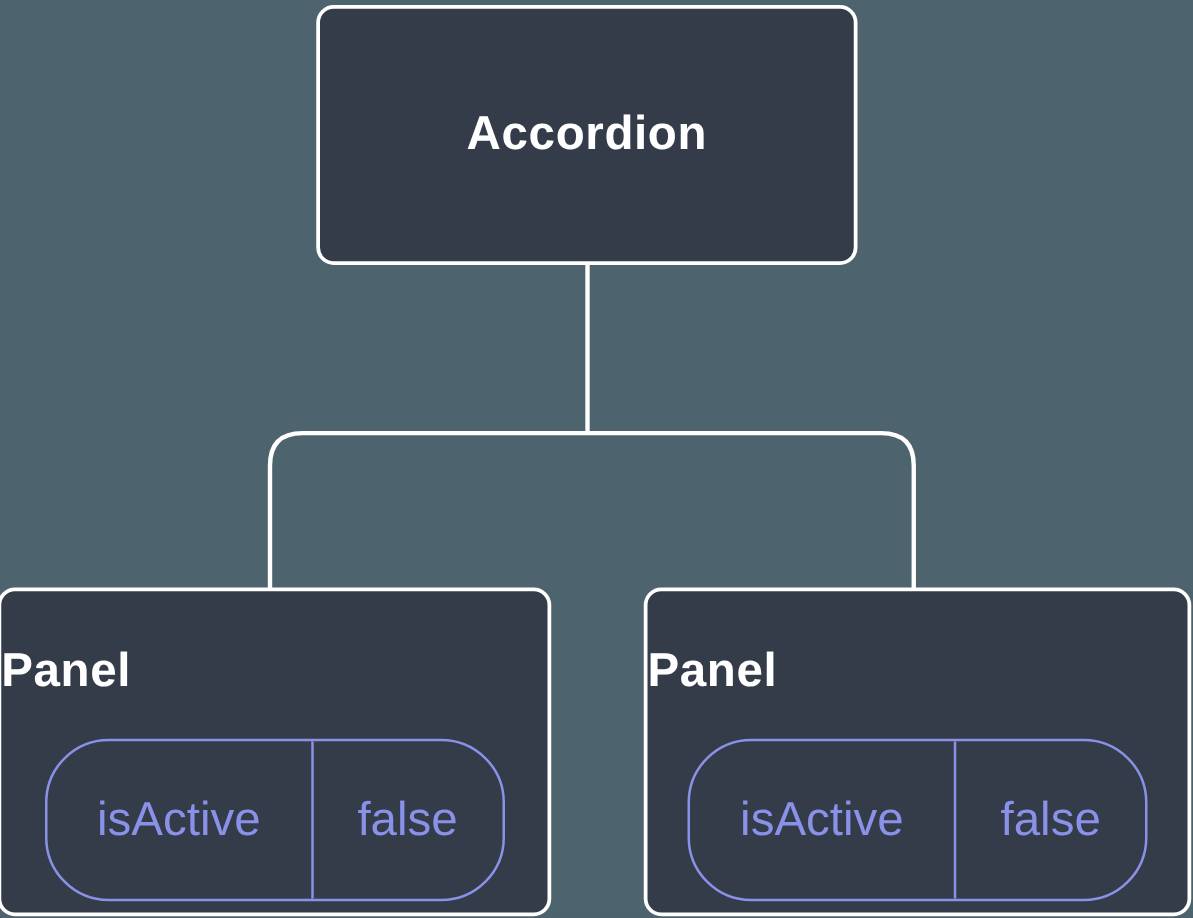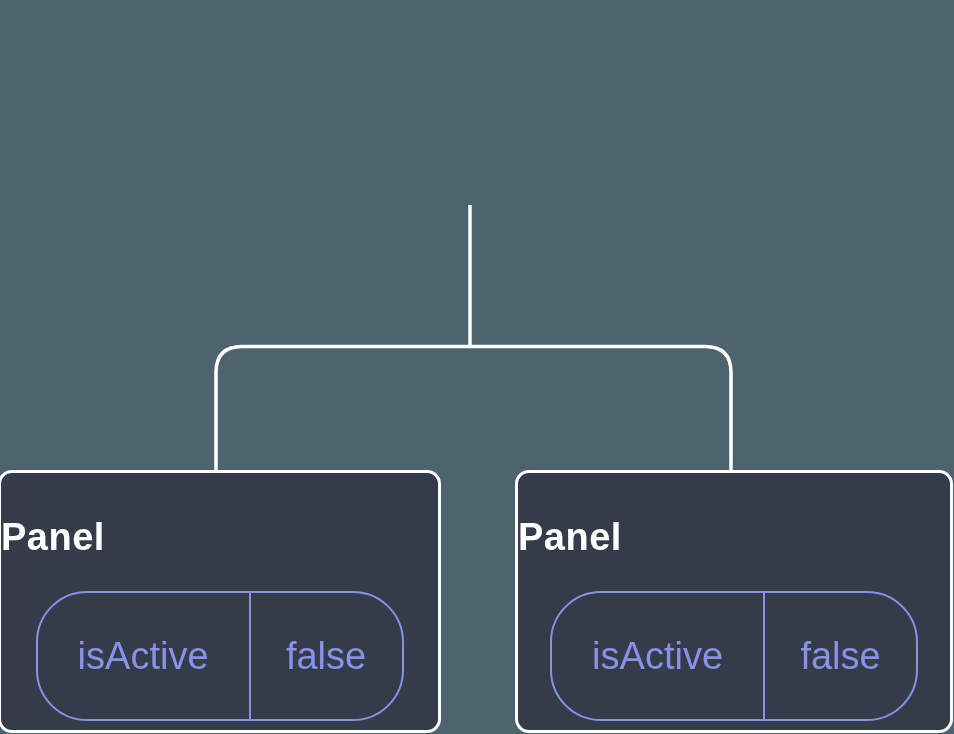--- a/index.html
+++ b/index.html
@@ -100,20 +100,23 @@
 </head>
 <body>
 
 <div class="stage" style="--bg: #4d636d; --node: #353c49; --line: #ffffff; --text: #ffffff; --accent: #8992e8;">
 
   <svg class="connectors" viewBox="0 0 954 734" xmlns="http://www.w3.org/2000/svg">
     <path d="M470 205 L470 347"></path>
     <path d="M216 471 L216 372.5 Q216 346.5 242 346.5 L705 346.5 Q731 346.5 731 372.5 L731 471"></path>
   </svg>
 
+  <div class="node node-root">
+    <span class="node-title">Accordion</span>
+  </div>
 
   <div class="node node-panel node-panel-left">
     <div class="node-title panel-title">Panel</div>
     <div class="state-pill">
       <span class="state-cell state-key">isActive</span>
       <span class="state-cell state-value">false</span>
     </div>
   </div>
 
   <div class="node node-panel node-panel-right">

